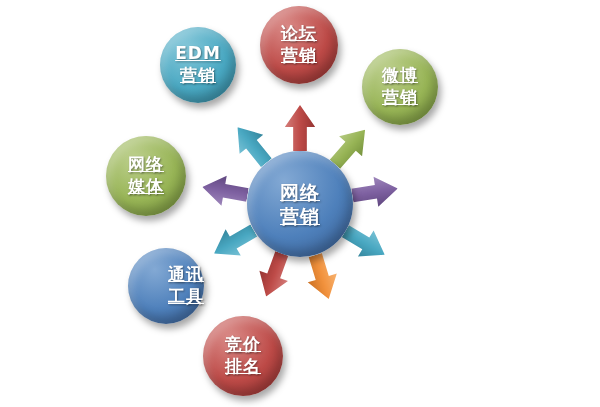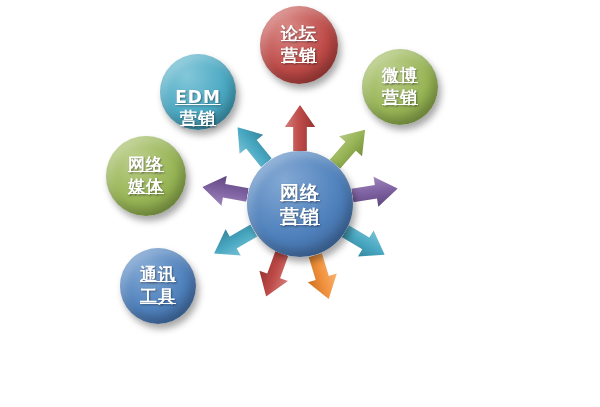--- a/index.html
+++ b/index.html
@@ -41,23 +41,23 @@
     filter: drop-shadow(2px 3px 2px rgba(0,0,0,.30));
   }
   
   .c-center { left: 247px; top: 151px; width: 106px; height: 106px; }
   .c-forum  { left: 260px; top:   6px; width:  78px; height:  78px; }
   .c-weibo  { left: 362px; top:  49px; width:  76px; height:  76px; }
   .c-sem    { left: 415px; top: 143px; width:  74px; height:  74px; }
   .c-seo    { left: 399px; top: 251px; width:  70px; height:  70px; }
   .c-ad     { left: 306px; top: 317px; width:  80px; height:  80px; }
   .c-bid    { left: 203px; top: 316px; width:  80px; height:  80px; }
-  .c-im     { left: 120px; top: 248px; width:  76px; height:  76px; }
+  .c-im     { left: 128px; top: 248px; width:  76px; height:  76px; justify-content: flex-end; }
   .c-media  { left: 106px; top: 136px; width:  80px; height:  80px; }
-  .c-edm    { left: 160px; top:  54px; width:  76px; height:  76px; align-items: flex-end; }
+  .c-edm    { left: 160px; top:  27px; width:  76px; height:  76px; }
   
   .a-forum { left: 277px; top: 109px; transform: rotate(-90deg); }
   .a-weibo { left: 327px; top: 128px; transform: rotate(-49deg); }
   .a-sem   { left: 352px; top: 173px; transform: rotate(-9deg); }
   .a-seo   { left: 342px; top: 224px; transform: rotate(31deg); }
   .a-ad    { left: 299px; top: 258px; transform: rotate(73deg); }
   .a-bid   { left: 251px; top: 256px; transform: rotate(110deg); }
   .a-im    { left: 211px; top: 223px; transform: rotate(150deg); }
   .a-media { left: 202px; top: 172px; transform: rotate(190deg); }
   .a-edm   { left: 229px; top: 126px; transform: rotate(-129deg); }
@@ -83,20 +83,24 @@
   </div>
 
   <div class="circle c-forum" style="background: radial-gradient(circle at 35% 28%, rgb(218, 138, 135) 0%, rgb(189, 74, 71) 55%, rgb(140, 47, 45) 100%);">
     <span class="label">论坛
 营销</span>
   </div>
   <div class="circle c-weibo" style="background: radial-gradient(circle at 35% 28%, rgb(188, 207, 140) 0%, rgb(151, 180, 85) 55%, rgb(110, 138, 56) 100%); text-align: right;">
     <span class="label">微博
 营销</span>
   </div>
+  <div class="circle c-bid" style="background: radial-gradient(circle at 35% 28%, rgb(218, 138, 135) 0%, rgb(189, 74, 71) 55%, rgb(140, 47, 45) 100%);">
+    <span class="label">竞价
+排名</span>
+  </div>
   <div class="circle c-im" style="background: radial-gradient(circle at 35% 28%, rgb(131, 169, 212) 0%, rgb(78, 128, 187) 55%, rgb(53, 88, 138) 100%);">
     <span class="label">通讯
 工具</span>
   </div>
   <div class="circle c-media" style="background: radial-gradient(circle at 35% 28%, rgb(188, 207, 140) 0%, rgb(151, 180, 85) 55%, rgb(110, 138, 56) 100%);">
     <span class="label">网络
 媒体</span>
   </div>
   <div class="circle c-edm" style="background: radial-gradient(circle at 35% 28%, rgb(132, 199, 217) 0%, rgb(73, 168, 194) 55%, rgb(49, 126, 148) 100%);">
     <span class="label">EDM

